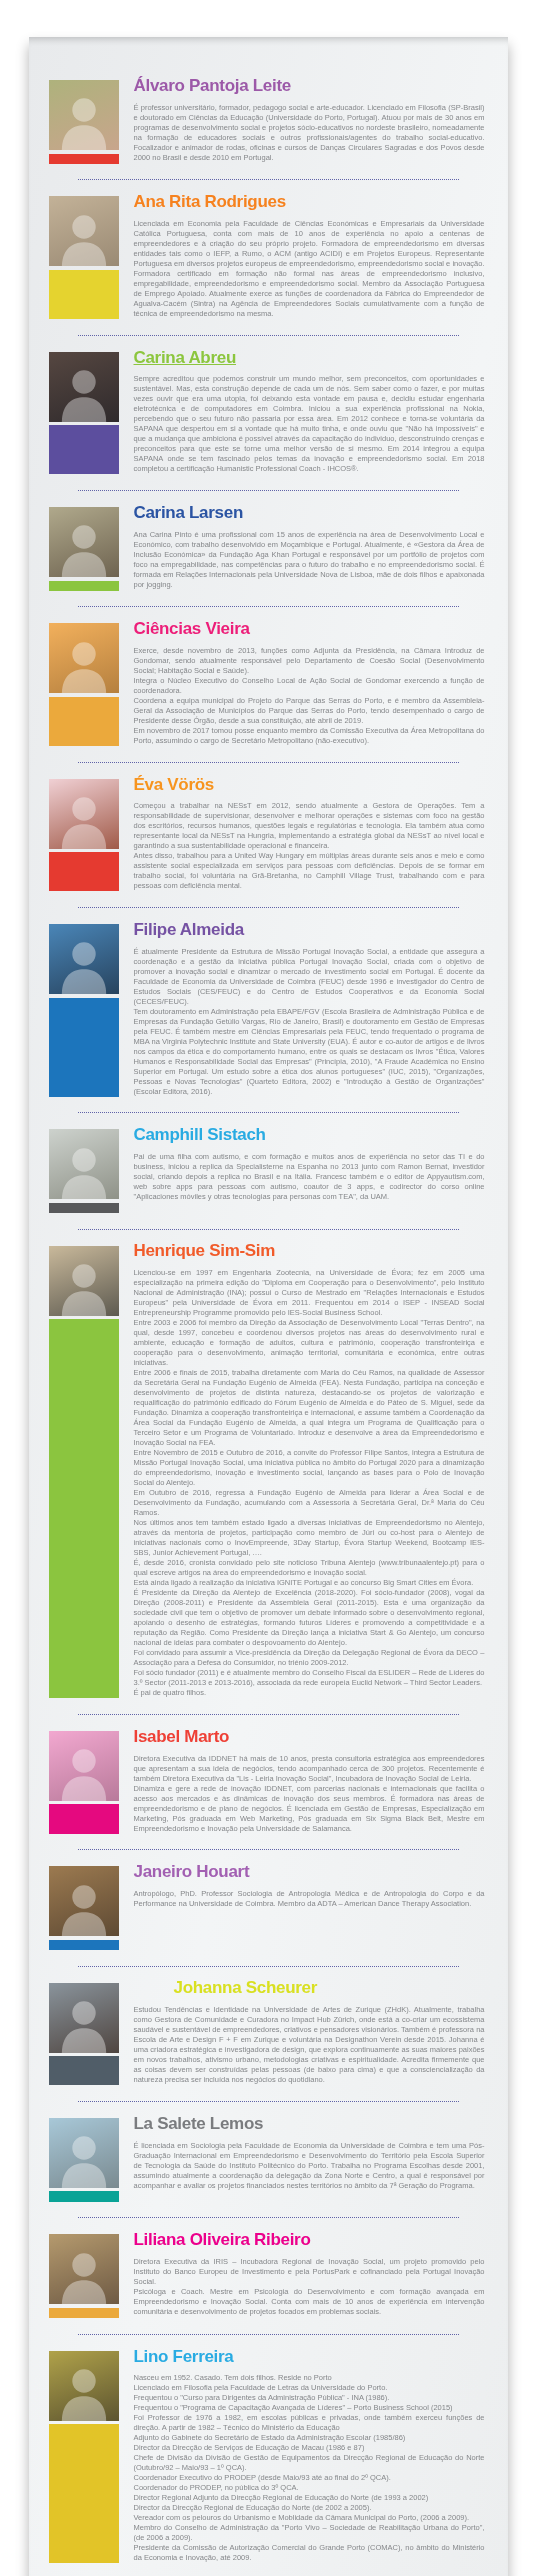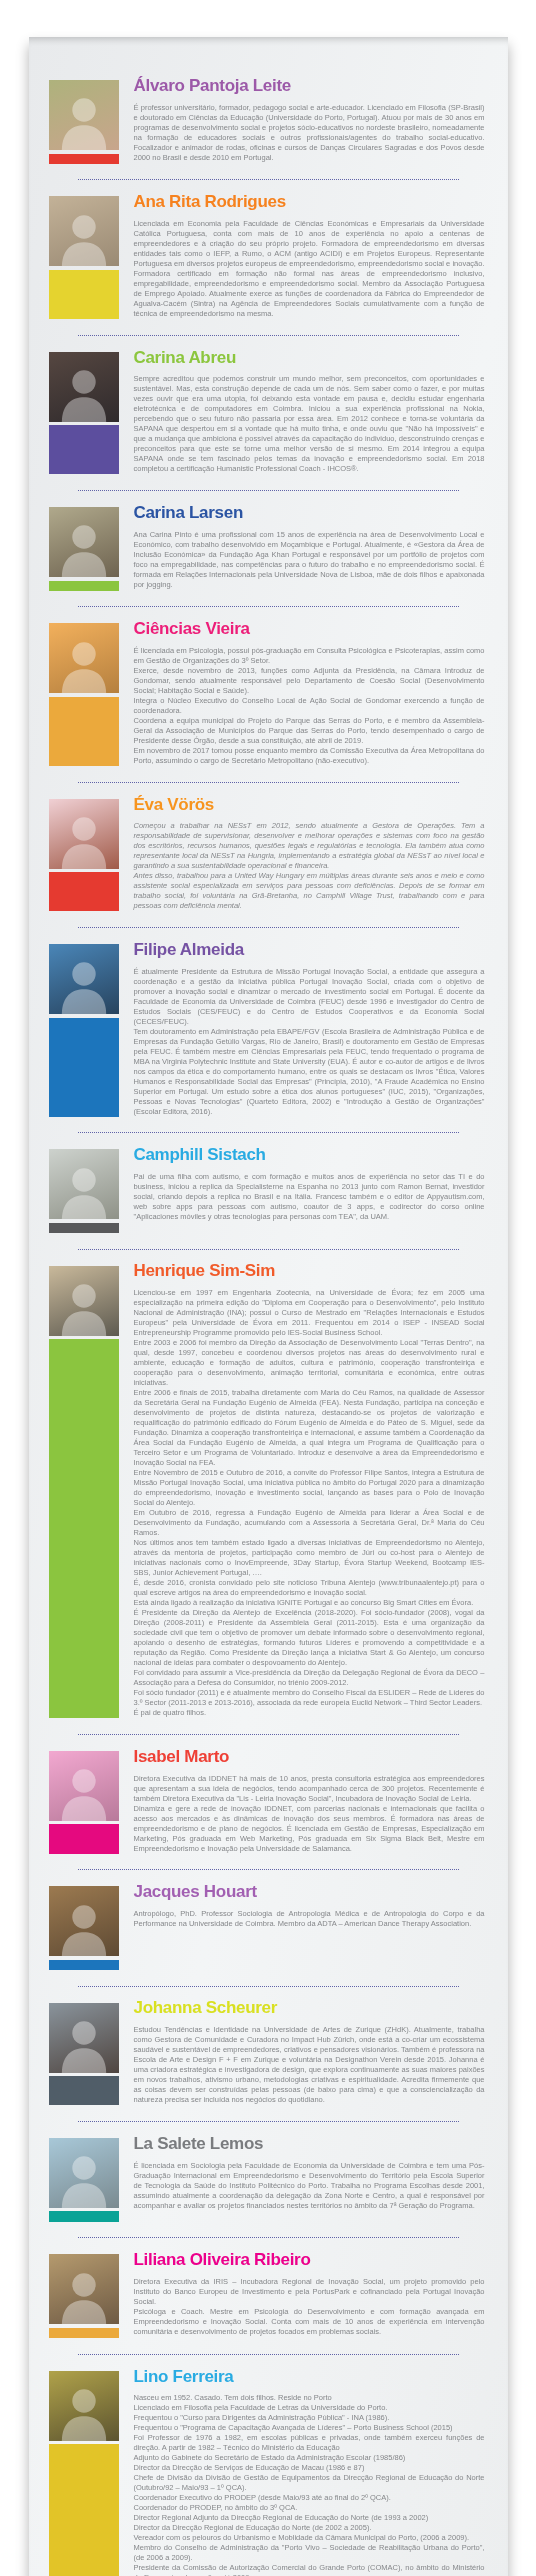--- a/index.html
+++ b/index.html
@@ -69,21 +69,21 @@
     <div class="left-col">
       <div class="photo" style="background: linear-gradient(160deg, rgb(86, 71, 65), rgb(47, 42, 44));">
         <svg viewBox="0 0 100 100" preserveAspectRatio="xMidYMax meet">
           <circle cx="50" cy="34" r="19" fill="rgba(255,255,255,0.38)"></circle>
           <path d="M14 100 C14 70 31 59 50 59 C69 59 86 70 86 100 Z" fill="rgba(255,255,255,0.38)"></path>
         </svg>
       </div>
       <div class="bar" style="background: rgb(92, 78, 158);"></div>
     </div>
     <div class="right-col">
-      <h2 class="name" style="color: rgb(140, 198, 62);">Carina Abreu</h2>
+      <h2 class="name" style="color: rgb(140, 198, 62); text-decoration: underline;">Carina Abreu</h2>
       <div class="bio" style="color: rgb(133, 135, 138);">
               <p>Sempre acreditou que podemos construir um mundo melhor, sem preconceitos, com oportunidades e sustentável. Mas, esta construção depende de cada um de nós. Sem saber como o fazer, e por muitas vezes ouvir que era uma utopia, foi deixando esta vontade em pausa e, decidiu estudar engenharia eletrotécnica e de computadores em Coimbra. Iniciou a sua experiência profissional na Nokia, percebendo que o seu futuro não passaria por essa área. Em 2012 conhece e torna-se voluntária da SAPANA que despertou em si a vontade que há muito tinha, e onde ouviu que "Não há impossíveis" e que a mudança que ambiciona é possível através da capacitação do individuo, desconstruindo crenças e preconceitos para que este se torne uma melhor versão de si mesmo. Em 2014 integrou a equipa SAPANA onde se tem fascinado pelos temas da inovação e empreendedorismo social. Em 2018 completou a certificação Humanistic Professional Coach - IHCOS®.</p>
             </div>
     </div>
   </section>
   <div class="separator" style="border-top-color: rgb(96, 99, 168);"></div>
 
   <section class="profile">
     <div class="left-col">
       <div class="photo" style="background: linear-gradient(160deg, rgb(176, 169, 140), rgb(110, 99, 80));">
@@ -109,21 +109,20 @@
         <svg viewBox="0 0 100 100" preserveAspectRatio="xMidYMax meet">
           <circle cx="50" cy="34" r="19" fill="rgba(255,255,255,0.38)"></circle>
           <path d="M14 100 C14 70 31 59 50 59 C69 59 86 70 86 100 Z" fill="rgba(255,255,255,0.38)"></path>
         </svg>
       </div>
       <div class="bar" style="background: rgb(235, 169, 60);"></div>
     </div>
     <div class="right-col">
       <h2 class="name" style="color: rgb(237, 30, 121);">Ciências Vieira</h2>
       <div class="bio" style="color: rgb(133, 135, 138);">
-              <p>É licenciada em Psicologia, possui pós-graduação em Consulta Psicológica e Psicoterapias, assim como em Gestão de Organizações do 3º Setor.</p>
               <p>Exerce, desde novembro de 2013, funções como Adjunta da Presidência, na Câmara Introduz de Gondomar, sendo atualmente responsável pelo Departamento de Coesão Social (Desenvolvimento Social; Habitação Social e Saúde).</p>
               <p>Integra o Núcleo Executivo do Conselho Local de Ação Social de Gondomar exercendo a função de coordenadora.</p>
               <p>Coordena a equipa municipal do Projeto do Parque das Serras do Porto, e é membro da Assembleia-Geral da Associação de Municípios do Parque das Serras do Porto, tendo desempenhado o cargo de Presidente desse Órgão, desde a sua constituição, até abril de 2019.</p>
               <p>Em novembro de 2017 tomou posse enquanto membro da Comissão Executiva da Área Metropolitana do Porto, assumindo o cargo de Secretário Metropolitano (não-executivo).</p>
             </div>
     </div>
   </section>
   <div class="separator" style="border-top-color: rgb(96, 99, 168);"></div>
 
   <section class="profile">
@@ -131,21 +130,21 @@
       <div class="photo" style="background: linear-gradient(160deg, rgb(240, 208, 212), rgb(160, 90, 72));">
         <svg viewBox="0 0 100 100" preserveAspectRatio="xMidYMax meet">
           <circle cx="50" cy="34" r="19" fill="rgba(255,255,255,0.38)"></circle>
           <path d="M14 100 C14 70 31 59 50 59 C69 59 86 70 86 100 Z" fill="rgba(255,255,255,0.38)"></path>
         </svg>
       </div>
       <div class="bar" style="background: rgb(229, 58, 48);"></div>
     </div>
     <div class="right-col">
       <h2 class="name" style="color: rgb(247, 148, 30);">Éva Vörös</h2>
-      <div class="bio" style="color: rgb(133, 135, 138); font-style: italic;">
+      <div class="bio" style="color: rgb(133, 135, 138);">
               <p>Começou a trabalhar na NESsT em 2012, sendo atualmente a Gestora de Operações. Tem a responsabilidade de supervisionar, desenvolver e melhorar operações e sistemas com foco na gestão dos escritórios, recursos humanos, questões legais e regulatórias e tecnologia. Ela também atua como representante local da NESsT na Hungria, implementando a estratégia global da NESsT ao nível local e garantindo a sua sustentabilidade operacional e financeira.</p>
               <p>Antes disso, trabalhou para a United Way Hungary em múltiplas áreas durante seis anos e meio e como assistente social especializada em serviços para pessoas com deficiências. Depois de se formar em trabalho social, foi voluntária na Grã-Bretanha, no Camphill Village Trust, trabalhando com e para pessoas com deficiência mental.</p>
             </div>
     </div>
   </section>
   <div class="separator" style="border-top-color: rgb(96, 99, 168);"></div>
 
   <section class="profile">
     <div class="left-col">
       <div class="photo" style="background: linear-gradient(160deg, rgb(74, 134, 184), rgb(39, 67, 94));">
@@ -239,40 +238,40 @@
     <div class="left-col">
       <div class="photo" style="background: linear-gradient(160deg, rgb(156, 122, 80), rgb(94, 74, 52));">
         <svg viewBox="0 0 100 100" preserveAspectRatio="xMidYMax meet">
           <circle cx="50" cy="34" r="19" fill="rgba(255,255,255,0.38)"></circle>
           <path d="M14 100 C14 70 31 59 50 59 C69 59 86 70 86 100 Z" fill="rgba(255,255,255,0.38)"></path>
         </svg>
       </div>
       <div class="bar" style="background: rgb(28, 117, 188);"></div>
     </div>
     <div class="right-col">
-      <h2 class="name" style="color: rgb(162, 96, 178);">Jacques Houart</h2>
+      <h2 class="name" style="color: rgb(162, 96, 178);">Janeiro Houart</h2>
       <div class="bio" style="color: rgb(133, 135, 138);">
               <p>Antropólogo, PhD. Professor Sociologia de Antropologia Médica e de Antropologia do Corpo e da Performance na Universidade de Coimbra. Membro da ADTA – American Dance Therapy Association.</p>
             </div>
     </div>
   </section>
   <div class="separator" style="border-top-color: rgb(96, 99, 168);"></div>
 
   <section class="profile">
     <div class="left-col">
       <div class="photo" style="background: linear-gradient(160deg, rgb(138, 148, 156), rgb(79, 69, 64));">
         <svg viewBox="0 0 100 100" preserveAspectRatio="xMidYMax meet">
           <circle cx="50" cy="34" r="19" fill="rgba(255,255,255,0.38)"></circle>
           <path d="M14 100 C14 70 31 59 50 59 C69 59 86 70 86 100 Z" fill="rgba(255,255,255,0.38)"></path>
         </svg>
       </div>
       <div class="bar" style="background: rgb(80, 93, 104);"></div>
     </div>
     <div class="right-col">
-      <h2 class="name" style="color: rgb(217, 224, 33);">Johanna Scheurer</h2>
+      <h2 class="name" style="color: rgb(217, 224, 33); margin-left: 40px;">Johanna Scheurer</h2>
       <div class="bio" style="color: rgb(133, 135, 138);">
               <p>Estudou  Tendências e Identidade na Universidade de Artes de Zurique (ZHdK). Atualmente, trabalha como Gestora de Comunidade e Curadora no Impact Hub Zürich, onde está a co-criar um ecossistema saudável e sustentável de empreendedores, criativos e pensadores visionários. Também é professora na Escola de Arte e Design F + F em Zurique e voluntária na Designathon Verein desde 2015. Johanna é uma criadora estratégica e investigadora de design, que  explora continuamente as suas maiores paixões em novos trabalhos, ativismo urbano, metodologias criativas e espiritualidade. Acredita firmemente que as coisas devem ser construídas pelas pessoas (de baixo para cima) e que a consciencialização da natureza precisa ser incluída nos negócios do quotidiano.</p>
             </div>
     </div>
   </section>
   <div class="separator" style="border-top-color: rgb(96, 99, 168);"></div>
 
   <section class="profile">
     <div class="left-col">
       <div class="photo" style="background: linear-gradient(160deg, rgb(168, 200, 216), rgb(122, 138, 144));">
@@ -327,21 +326,21 @@
       <div class="bio" style="color: rgb(133, 135, 138);">
               <p>Nasceu em 1952. Casado. Tem dois filhos. Reside no Porto</p>
               <p>Licenciado em Filosofia pela Faculdade de Letras da Universidade do Porto.</p>
               <p>Frequentou o "Curso para Dirigentes da Administração Pública" - INA (1986).</p>
               <p>Frequentou o "Programa de Capacitação Avançada de Líderes" – Porto Business School (2015)</p>
               <p>Foi Professor de 1976 a 1982, em escolas públicas e privadas, onde também exerceu funções de direção. A partir de 1982 – Técnico do Ministério da Educação</p>
               <p>Adjunto do Gabinete do Secretário de Estado da Administração Escolar (1985/86)</p>
               <p>Director da Direcção de Serviços de Educação de Macau (1986 e 87)</p>
               <p>Chefe de Divisão da Divisão de Gestão de Equipamentos da Direcção Regional de Educação do Norte (Outubro/92 – Maio/93 – 1º QCA).</p>
               <p>Coordenador Executivo do PRODEP (desde Maio/93 até ao final do 2º QCA).</p>
-              <p>Coordenador do PRODEP, no âmbito do 3º QCA.</p>
+              <p>Coordenador do PRODEP, no pública do 3º QCA.</p>
               <p>Director Regional Adjunto da Direcção Regional de Educação do Norte (de 1993 a 2002)</p>
               <p>Director da Direcção Regional de Educação do Norte (de 2002 a 2005).</p>
               <p>Vereador com os pelouros do Urbanismo e Moblidade da Câmara Municipal do Porto, (2006 a 2009).</p>
               <p>Membro do Conselho de Administração da "Porto Vivo – Sociedade de Reabilitação Urbana do Porto", (de 2006 a 2009).</p>
               <p>Presidente da Comissão de Autorização Comercial do Grande Porto (COMAC), no âmbito do Ministério da Economia e Inovação, até 2009.</p>
             </div>
     </div>
   </section>
 
 </div>

